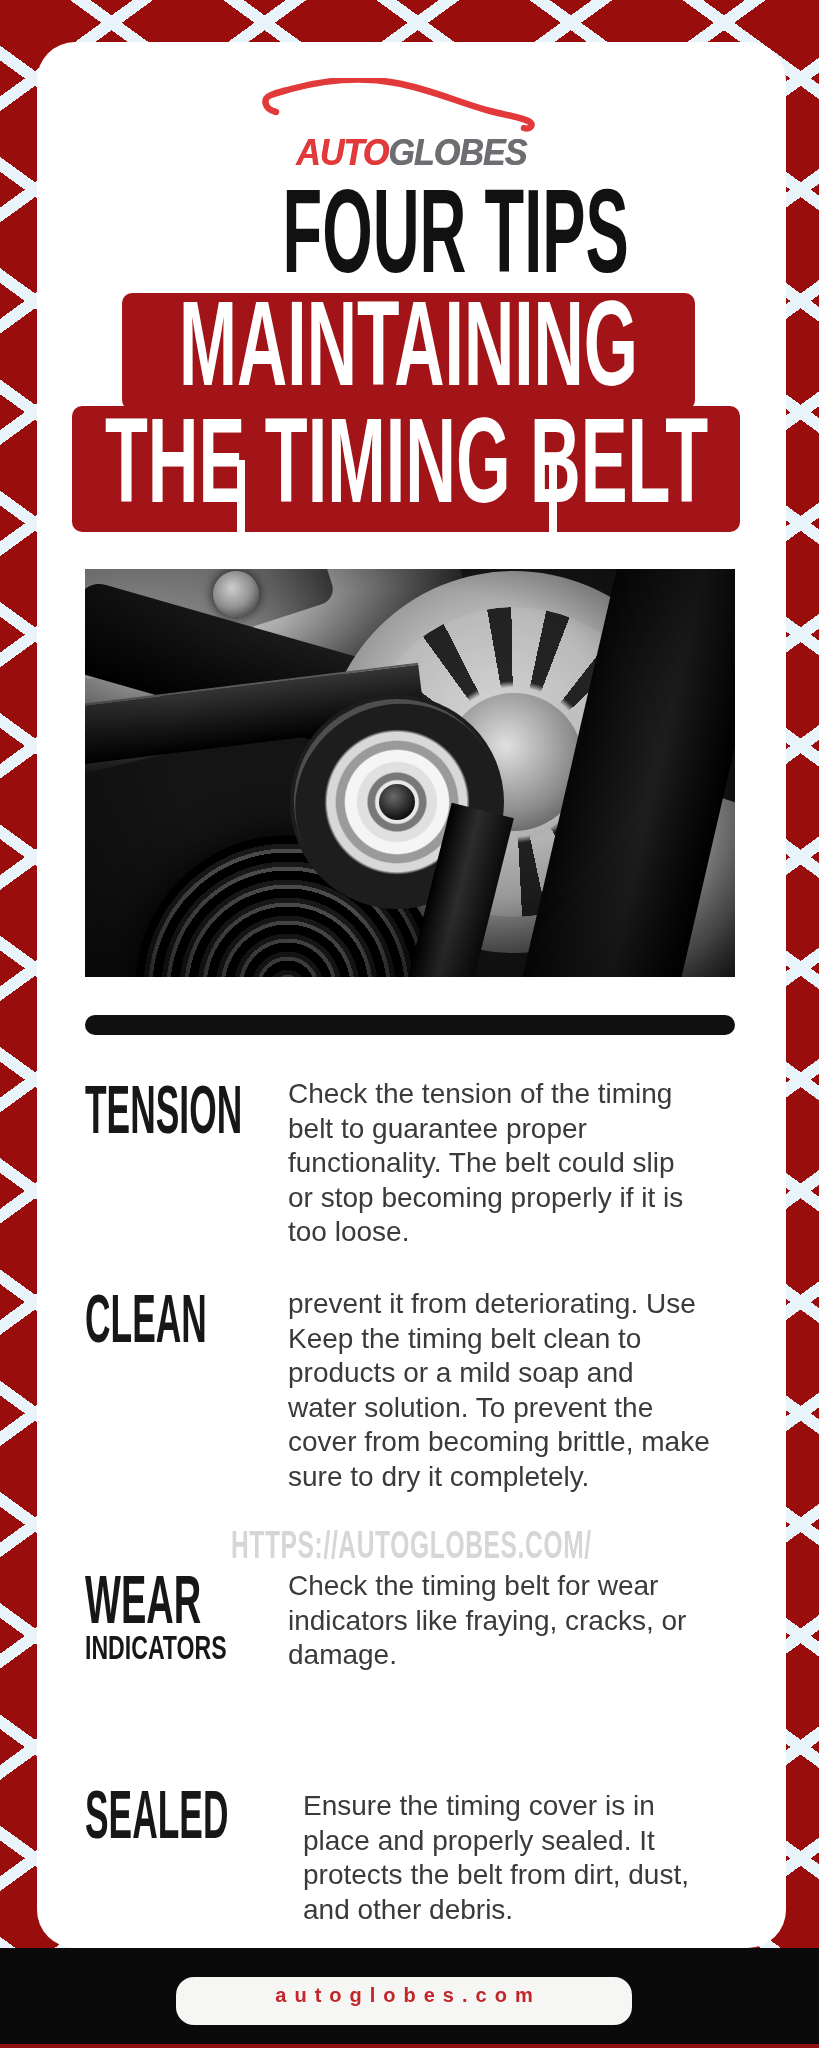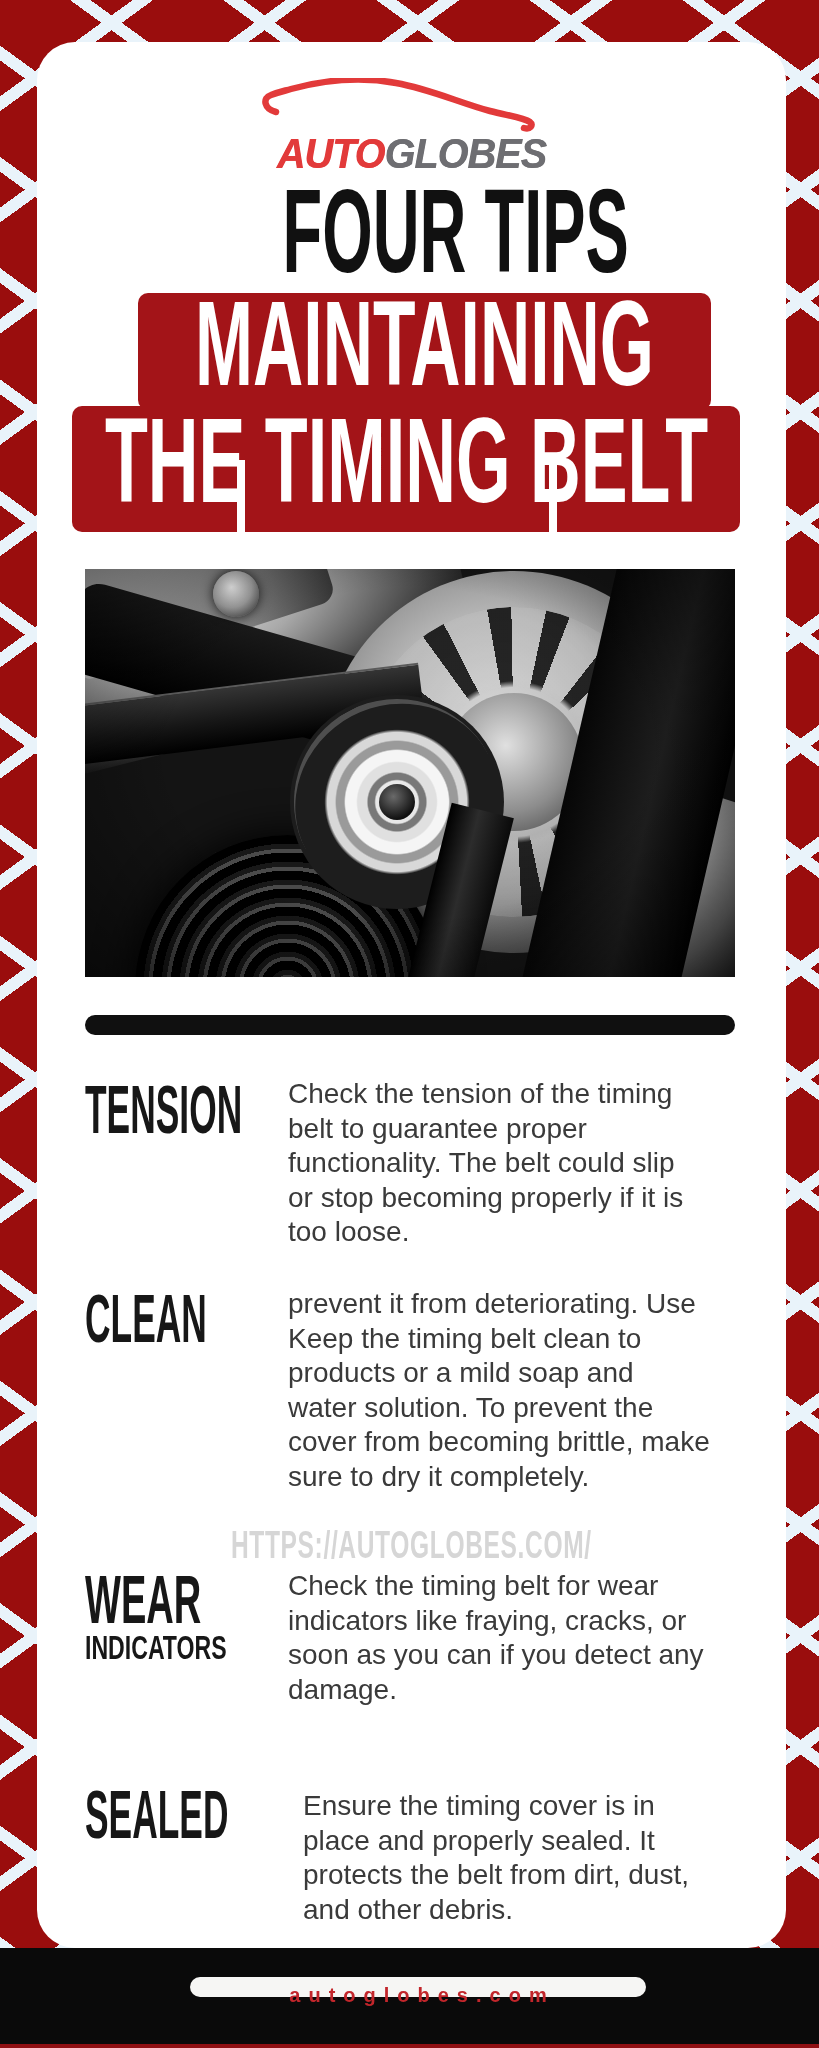--- a/index.html
+++ b/index.html
@@ -12,35 +12,35 @@
       repeating-linear-gradient(144deg, transparent 0 78px, #e9f3fa 78px 90px);
   }
   .card{
     position:absolute;left:37px;top:42px;width:749px;height:1906px;
     background:#ffffff;border-radius:38px;
   }
   
   .car-svg{position:absolute;left:258px;top:78px;width:300px;height:60px;}
   .brandline{
     position:absolute;left:37px;top:128px;width:749px;text-align:center;
-    font-size:43px;font-weight:700;font-style:italic;line-height:50px;
+    font-size:37px;font-weight:700;font-style:italic;line-height:50px;
     letter-spacing:-1px;white-space:nowrap;
   }
   .brand-auto{color:#e23a3a;text-shadow:0.6px 0 0 #e23a3a;}
   .brand-globes{color:#6e6e72;text-shadow:0.6px 0 0 #6e6e72;}
   
   .cond{display:inline-block;white-space:nowrap;transform:scaleX(var(--sx,.55));transform-origin:center;}
   .cond-l{transform-origin:left center;}
   
   .subtitle{
     position:absolute;left:37px;top:184px;width:749px;text-align:center;
     font-size:118px;line-height:95px;font-weight:700;color:#111111;padding-left:44px;
   }
   .tblock{position:absolute;background:#a31418;border-radius:10px;display:flex;justify-content:center;overflow:hidden;}
-  .tblock1{left:122px;top:293px;width:573px;height:117px;margin-left:16px;}
+  .tblock1{left:122px;top:293px;width:573px;height:117px;}
   .tblock2{left:72px;top:406px;width:668px;height:126px;}
   .tblock .ttext{color:#ffffff;font-weight:700;font-size:120px;}
   .tblock1 .ttext{line-height:100px;}
   .tblock2 .ttext{line-height:108px;}
   .slit{position:absolute;width:8px;top:54px;bottom:0;background:#ffffff;}
   .slit1{left:165px;} .slit2{left:477px;}
   
   .photo{position:absolute;left:85px;top:569px;width:650px;height:408px;background:#141414;overflow:hidden;}
   .photo *{position:absolute;}
   .ph-topmetal{left:-50px;top:-70px;width:430px;height:230px;transform:rotate(-14deg);
@@ -90,21 +90,21 @@
   .tip-body{position:absolute;left:288px;width:430px;font-size:28px;line-height:34.5px;color:#3a3a3a;}
   .tip-body div{height:34.5px;white-space:nowrap;}
   .watermark{
     position:absolute;left:37px;top:1528px;width:749px;text-align:center;
     font-size:39px;line-height:34px;font-weight:700;color:#d6d6d6;letter-spacing:1px;
   }
   
   .footer-bar{position:absolute;left:0;top:1948px;width:819px;height:96px;background:#0a0a0a;}
   .footer-strip{position:absolute;left:0;top:2044px;width:819px;height:4px;background:#8f1013;}
   .footer-pill{
-    position:absolute;left:190px;top:1977px;width:456px;height:20px;border-radius:18px;
+    position:absolute;left:176px;top:1977px;width:456px;height:48px;border-radius:18px;
     background:#f6f6f4;text-align:center;cursor:pointer;
   }
   .footer-pill span{
     font-size:20px;line-height:36px;font-weight:700;letter-spacing:8px;
     padding-left:8px;color:#c2262b;
   }
 </style>
 </head>
 <body>
 
@@ -173,21 +173,20 @@
   <div class="watermark"><span class="cond" style="--sx:.63">HTTPS://AUTOGLOBES.COM/</span></div>
 
   <div>
     <div class="tip-heading" style="top:1575px">
       <span class="cond cond-l" style="--sx:.56">WEAR</span>
       <div class="tip-sub"><span class="cond cond-l" style="--sx:.70">INDICATORS</span></div>
     </div>
     <div class="tip-body" style="top:1569px">
       <div>Check the timing belt for wear</div>
       <div>indicators like fraying, cracks, or</div>
-      <div>soon as you can if you detect any</div>
       <div>damage.</div>
     </div>
   </div>
 
   <div>
     <div class="tip-heading" style="top:1790px"><span class="cond cond-l" style="--sx:.52">SEALED</span></div>
     <div class="tip-body" style="top:1789px;left:303px">
       <div>Ensure the timing cover is in</div>
       <div>place and properly sealed. It</div>
       <div>protects the belt from dirt, dust,</div>

